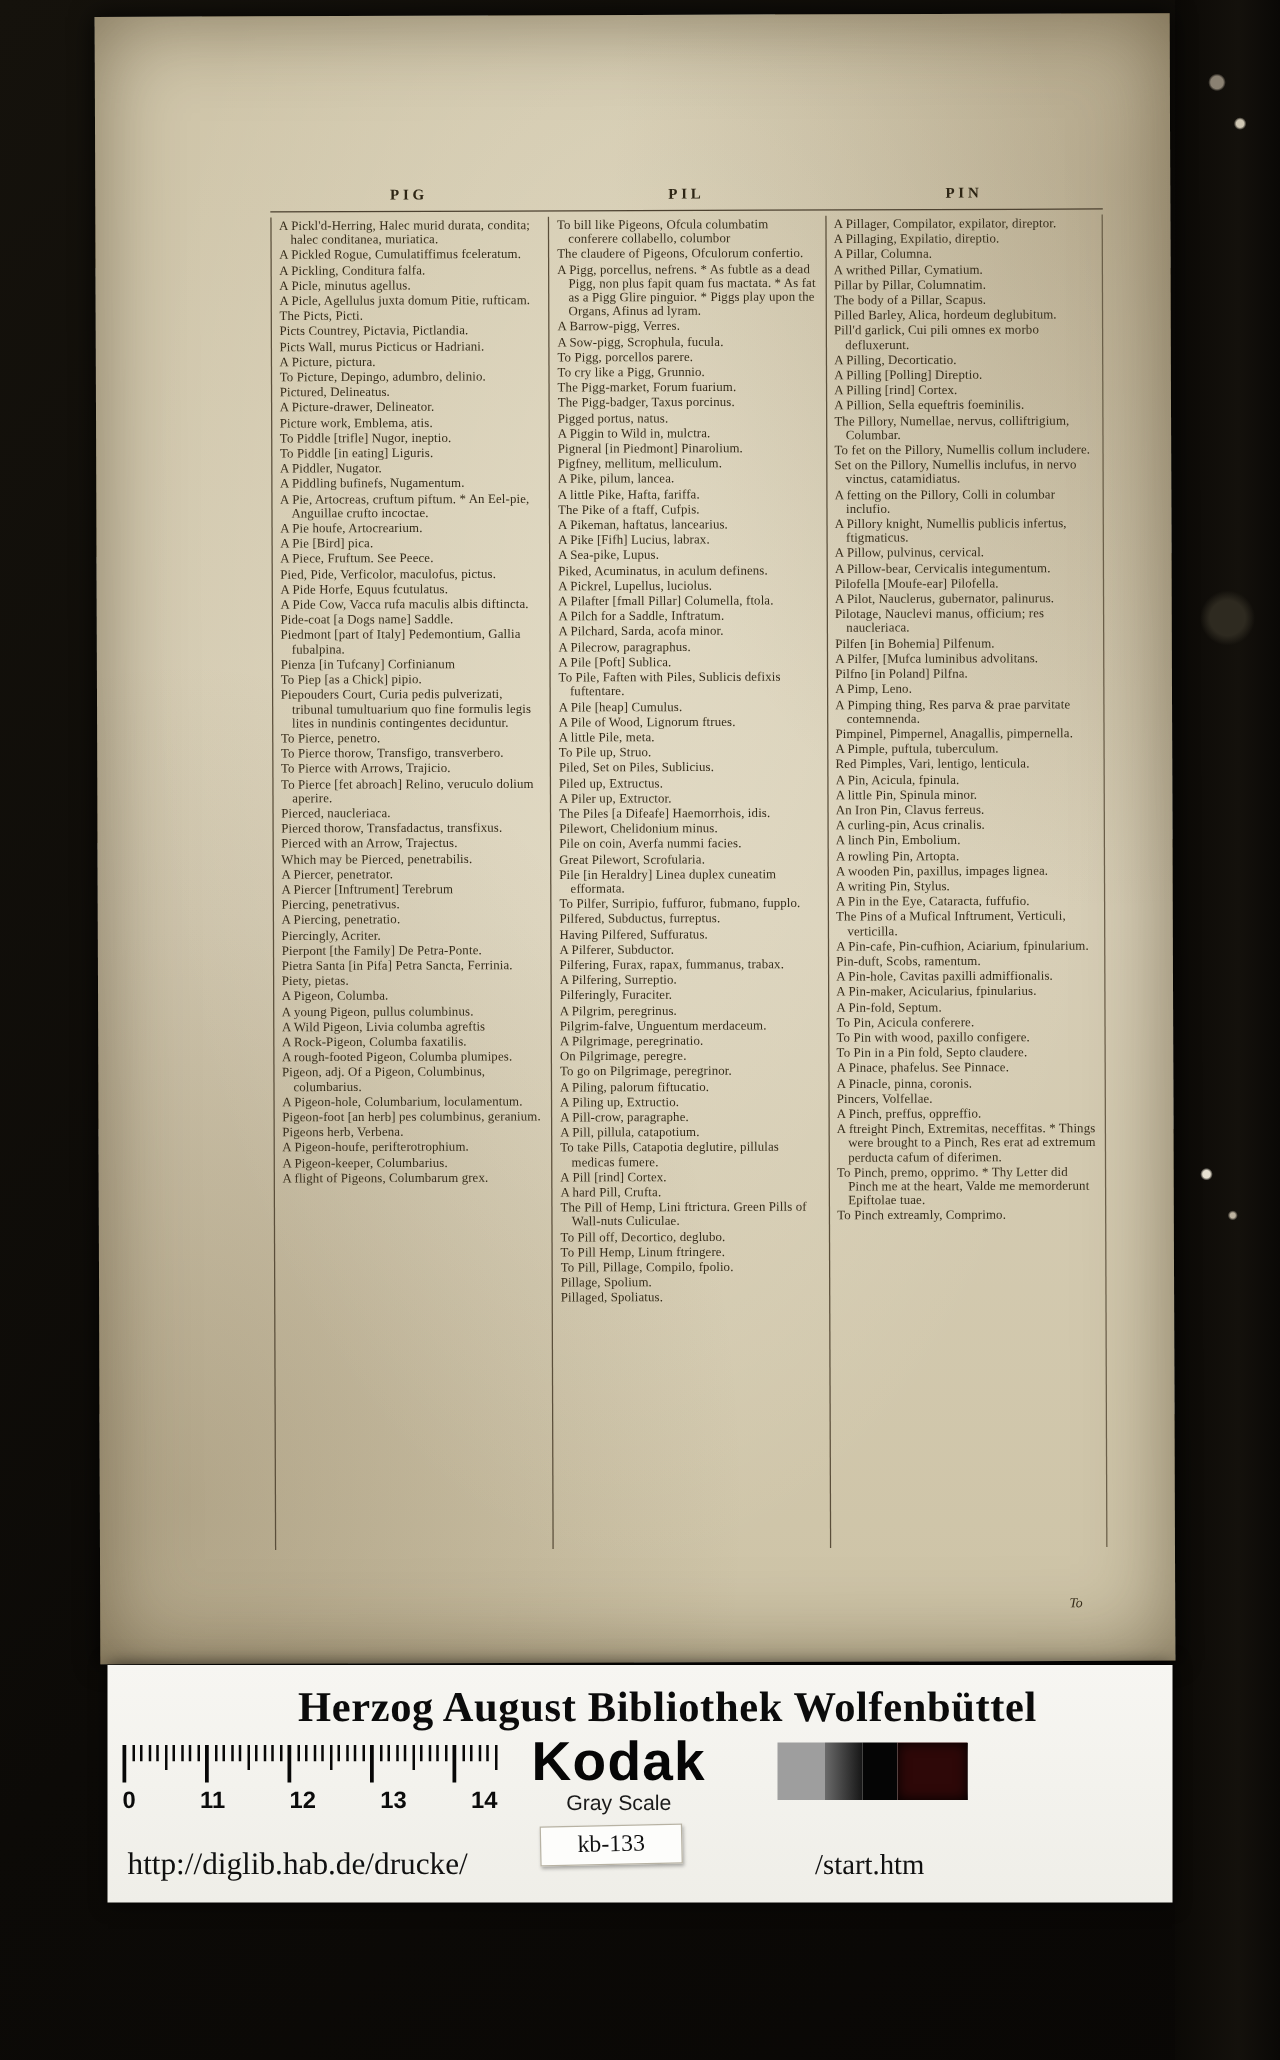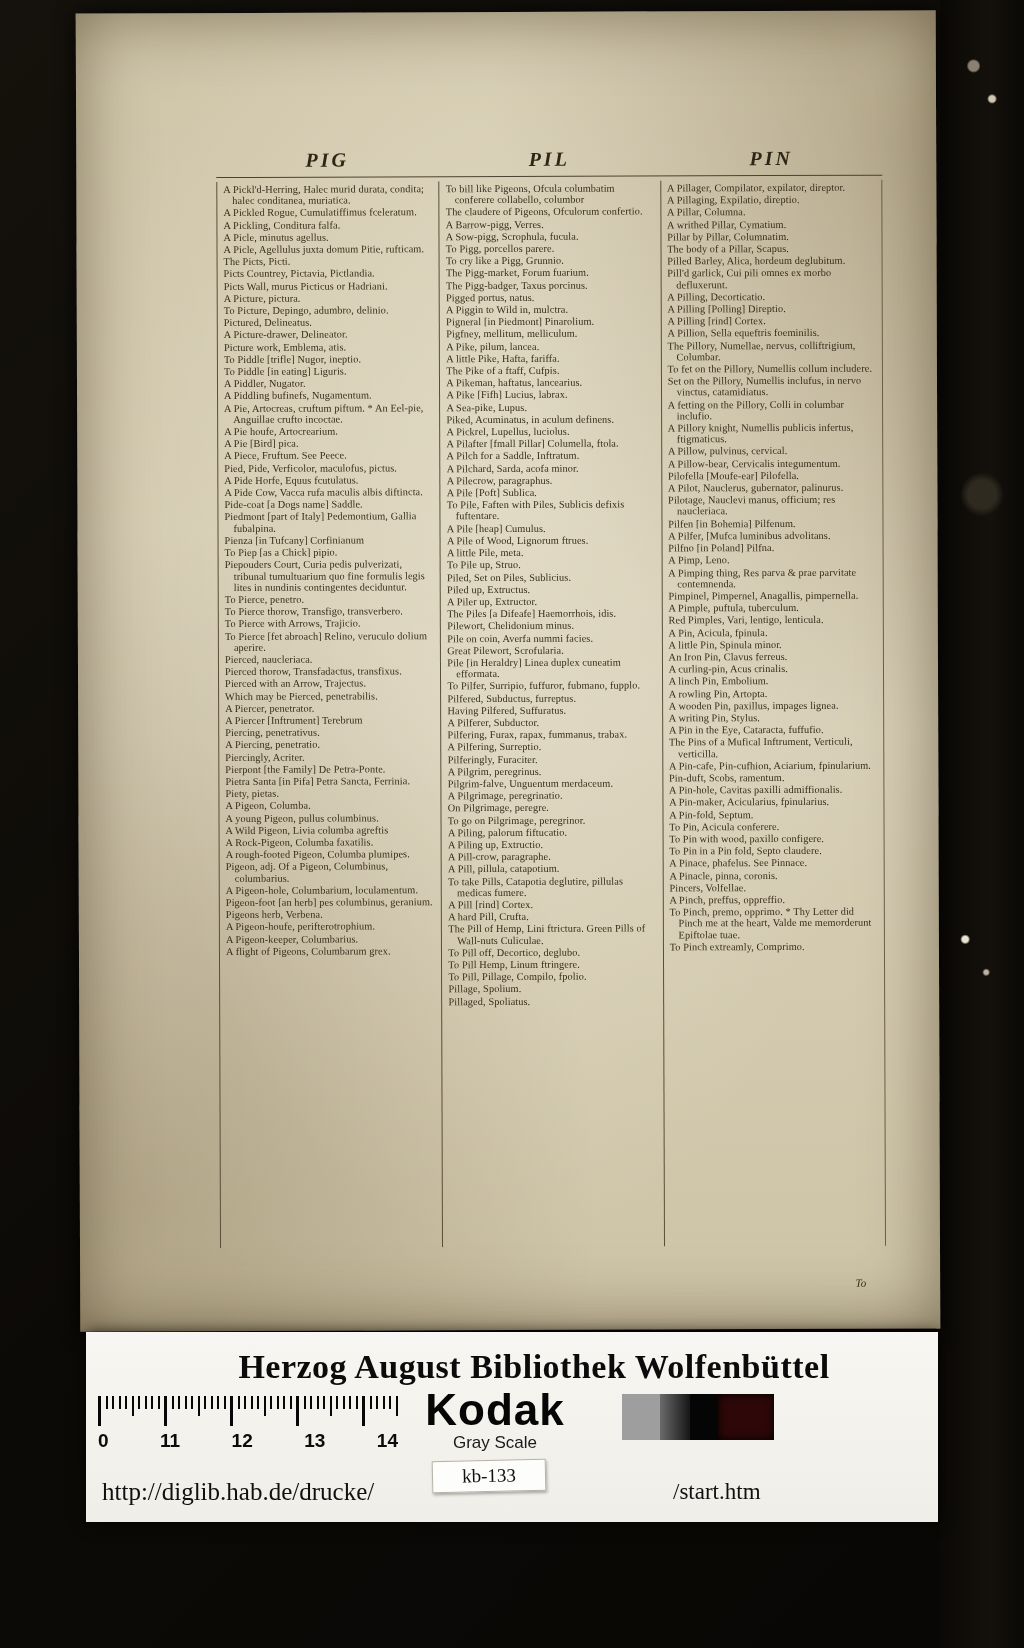--- a/index.html
+++ b/index.html
@@ -26,22 +26,22 @@
       radial-gradient(ellipse at 50% 35%, rgba(255,252,238,.30), transparent 65%),
       radial-gradient(ellipse at 8% 90%, rgba(90,70,40,.25), transparent 40%),
       radial-gradient(ellipse at 95% 10%, rgba(90,70,40,.22), transparent 35%),
       linear-gradient(#cfc5a9,#d7ceb6 55%,#cdc3a6);
     box-shadow: inset 0 0 70px rgba(60,45,20,.55), 0 0 20px rgba(0,0,0,.85);
     transform:rotate(-0.2deg);
   }
   .text-area{position:absolute;left:140px;top:136px;width:666px;height:1124px;}
   .headers-row{display:flex;}
   .col-header{
-    width:222px;text-align:center;font-weight:bold;font-size:20px;
-    letter-spacing:3px;color:#2e2615;font-style:italic;
+    width:222px;text-align:center;font-weight:bold;font-size:12px;
+    letter-spacing:3px;color:#2e2615;
   }
   .header-rule{border-top:1.5px solid #4c4130;margin:5px 0 4px;}
   .columns{
     display:flex;height:1066px;overflow:hidden;
     border-left:1px solid #5a4e3a;border-right:1px solid #6a5e48;
   }
   .column{width:222px;box-sizing:border-box;padding:2px 7px 0 6px;}
   .column + .column{border-left:1px solid #5a4e3a;}
   .entry{
     margin:0 0 1px 0;font-size:10.3px;line-height:11.2px;color:#362c1a;
@@ -82,21 +82,21 @@
   .patch:nth-child(1){width:38px;}
   .patch:nth-child(2){width:30px;background:linear-gradient(90deg,#6a6a6a,#161616)!important;}
   .patch:nth-child(3){width:28px;}
   .patch:nth-child(4){width:56px;box-shadow:inset 0 0 10px #000;}
   .id-box{
     position:absolute;left:346px;top:128px;width:112px;height:30px;line-height:30px;
     background:#fdfdfb;border:1px solid #b7b2a3;text-align:center;font-size:19px;color:#111;
     box-shadow:1px 2px 3px rgba(0,0,0,.3);transform:rotate(-1.2deg);
   }
   .url-left{position:absolute;left:16px;top:146px;font-size:25px;color:#101010;}
-  .url-right{position:absolute;left:587px;top:147px;font-size:23px;color:#101010;}
+  .url-right{position:absolute;left:566px;top:147px;font-size:23px;color:#101010;}
 </style>
 </head>
 <body>
 
 <div class="spine"></div>
 
 <div class="page">
   <div class="text-area">
     <div class="headers-row">
       <div class="col-header">PIG</div>
@@ -160,20 +160,21 @@
           <p class="entry">A Pigeon-hole, Columbarium, loculamentum.</p>
           <p class="entry">Pigeon-foot [an herb] pes columbinus, geranium.</p>
           <p class="entry">Pigeons herb, Verbena.</p>
           <p class="entry">A Pigeon-houfe, perifterotrophium.</p>
           <p class="entry">A Pigeon-keeper, Columbarius.</p>
           <p class="entry">A flight of Pigeons, Columbarum grex.</p>
         </div>
       <div class="column">
           <p class="entry">To bill like Pigeons, Ofcula columbatim conferere collabello, columbor</p>
           <p class="entry">The claudere of Pigeons, Ofculorum confertio.</p>
+          <p class="entry">A Pigg, porcellus, nefrens. * As fubtle as a dead Pigg, non plus fapit quam fus mactata. * As fat as a Pigg Glire pinguior. * Piggs play upon the Organs, Afinus ad lyram.</p>
           <p class="entry">A Barrow-pigg, Verres.</p>
           <p class="entry">A Sow-pigg, Scrophula, fucula.</p>
           <p class="entry">To Pigg, porcellos parere.</p>
           <p class="entry">To cry like a Pigg, Grunnio.</p>
           <p class="entry">The Pigg-market, Forum fuarium.</p>
           <p class="entry">The Pigg-badger, Taxus porcinus.</p>
           <p class="entry">Pigged portus, natus.</p>
           <p class="entry">A Piggin to Wild in, mulctra.</p>
           <p class="entry">Pigneral [in Piedmont] Pinarolium.</p>
           <p class="entry">Pigfney, mellitum, melliculum.</p>
@@ -275,20 +276,21 @@
           <p class="entry">A Pin-hole, Cavitas paxilli admiffionalis.</p>
           <p class="entry">A Pin-maker, Acicularius, fpinularius.</p>
           <p class="entry">A Pin-fold, Septum.</p>
           <p class="entry">To Pin, Acicula conferere.</p>
           <p class="entry">To Pin with wood, paxillo configere.</p>
           <p class="entry">To Pin in a Pin fold, Septo claudere.</p>
           <p class="entry">A Pinace, phafelus. See Pinnace.</p>
           <p class="entry">A Pinacle, pinna, coronis.</p>
           <p class="entry">Pincers, Volfellae.</p>
           <p class="entry">A Pinch, preffus, oppreffio.</p>
+          <p class="entry">A ftreight Pinch, Extremitas, neceffitas. * Things were brought to a Pinch, Res erat ad extremum perducta cafum of diferimen.</p>
           <p class="entry">To Pinch, premo, opprimo. * Thy Letter did Pinch me at the heart, Valde me memorderunt Epiftolae tuae.</p>
           <p class="entry">To Pinch extreamly, Comprimo.</p>
         </div>
     </div>
     <div class="catchword">To</div>
   </div>
 </div>
 
 <div class="banner">
   <p class="banner-title">Herzog August Bibliothek Wolfenbüttel</p>

